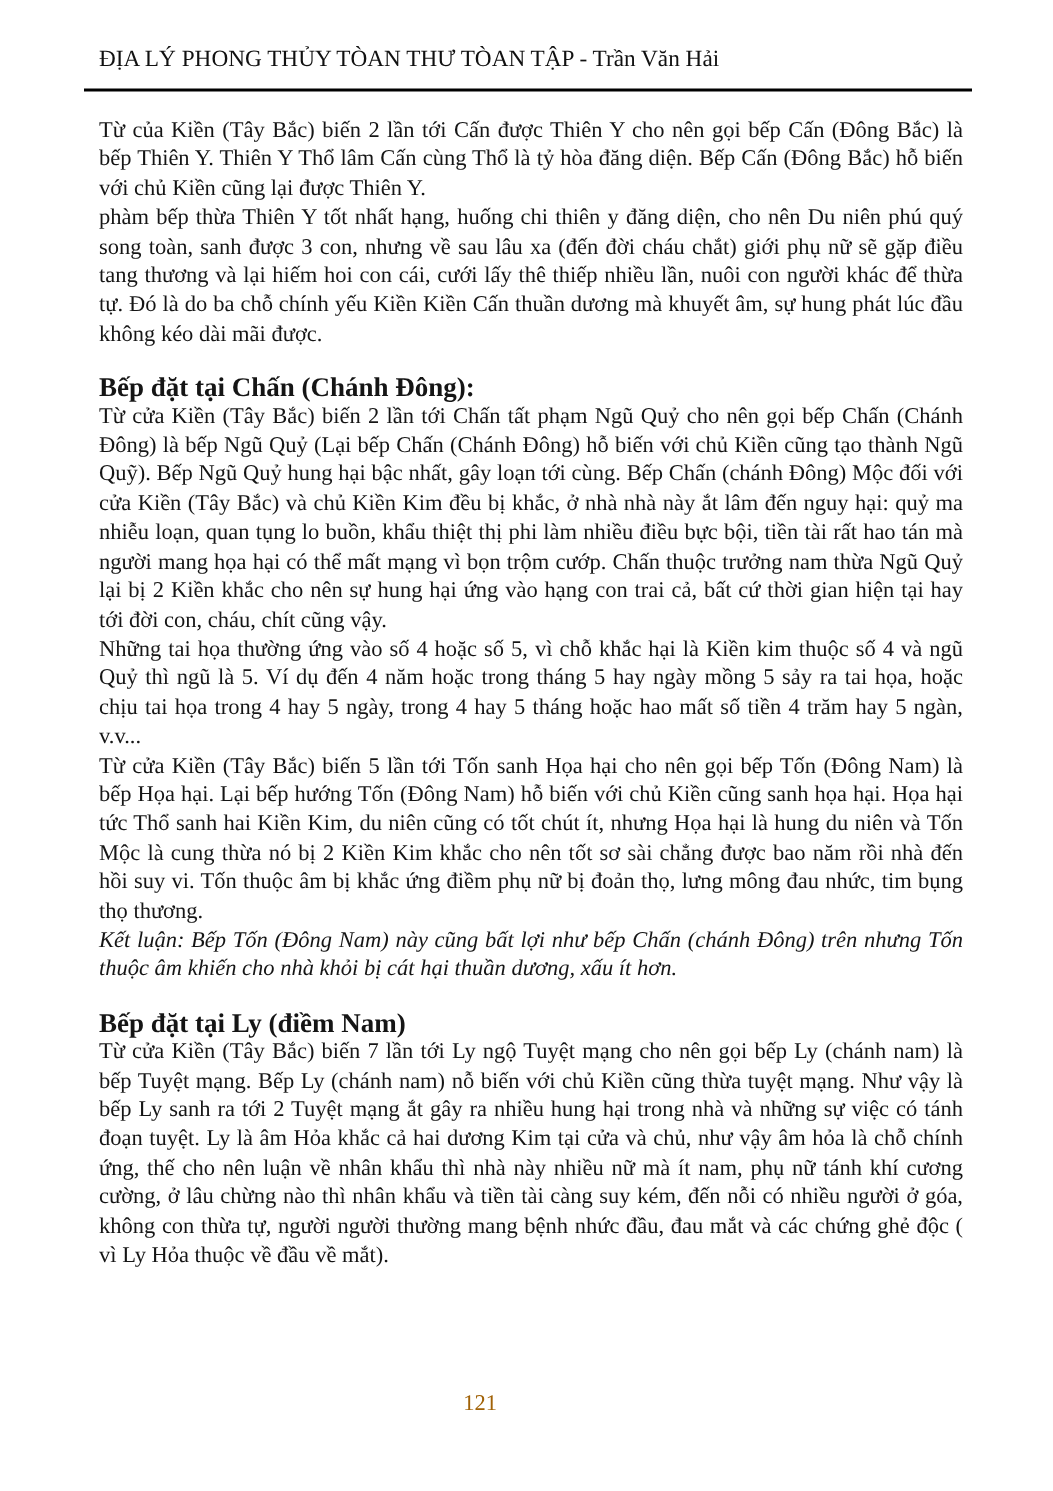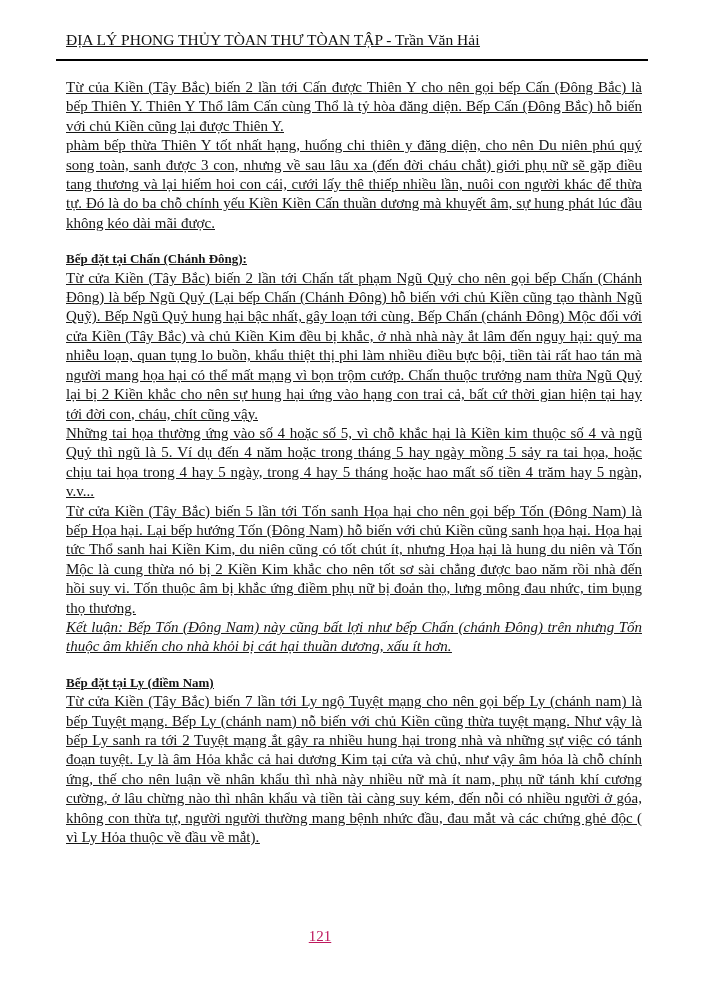--- a/index.html
+++ b/index.html
@@ -1,15 +1,15 @@
 <!DOCTYPE html>
 <html lang="vi"><head>
 <meta charset="utf-8">
 <style>
-  * { margin: 0; padding: 0; box-sizing: border-box; text-decoration: underline; }
+  * { margin: 0; padding: 0; box-sizing: border-box; }
   html, body { background: #e8e8e8; }
   body {
     font-family: "Liberation Serif", "DejaVu Serif", serif;
     -webkit-font-smoothing: antialiased;
   }
   .page {
     position: relative;
     width: 702px;
     height: 994px;
     margin: 0 auto;
@@ -35,37 +35,37 @@
   }
   .content {
     margin-top: 17px;
     width: 576px;
     font-size: 15px;
     line-height: 19.4px;
     text-align: justify;
   }
   .content p { margin: 0; }
   .content h2 {
-    font-size: 13px;
+    font-size: 18px;
     line-height: 19.4px;
     font-weight: 700;
     margin: 16px 0 0 0;
     text-align: left;
   }
   .content p.italic {
     font-style: italic;
   }
   .page-number {
     position: absolute;
     top: 928px;
     left: 0;
     width: 640px;
     text-align: center;
     font-size: 15px;
-    color: #be185d;
+    color: #a16207;
   }
 </style>
 </head>
 <body>
 
 <div class="page">
   <div class="page-inner">
 
     <header>
       <div class="header-title">ĐỊA LÝ PHONG THỦY TÒAN THƯ  TÒAN TẬP -  Trần Văn Hải</div>

